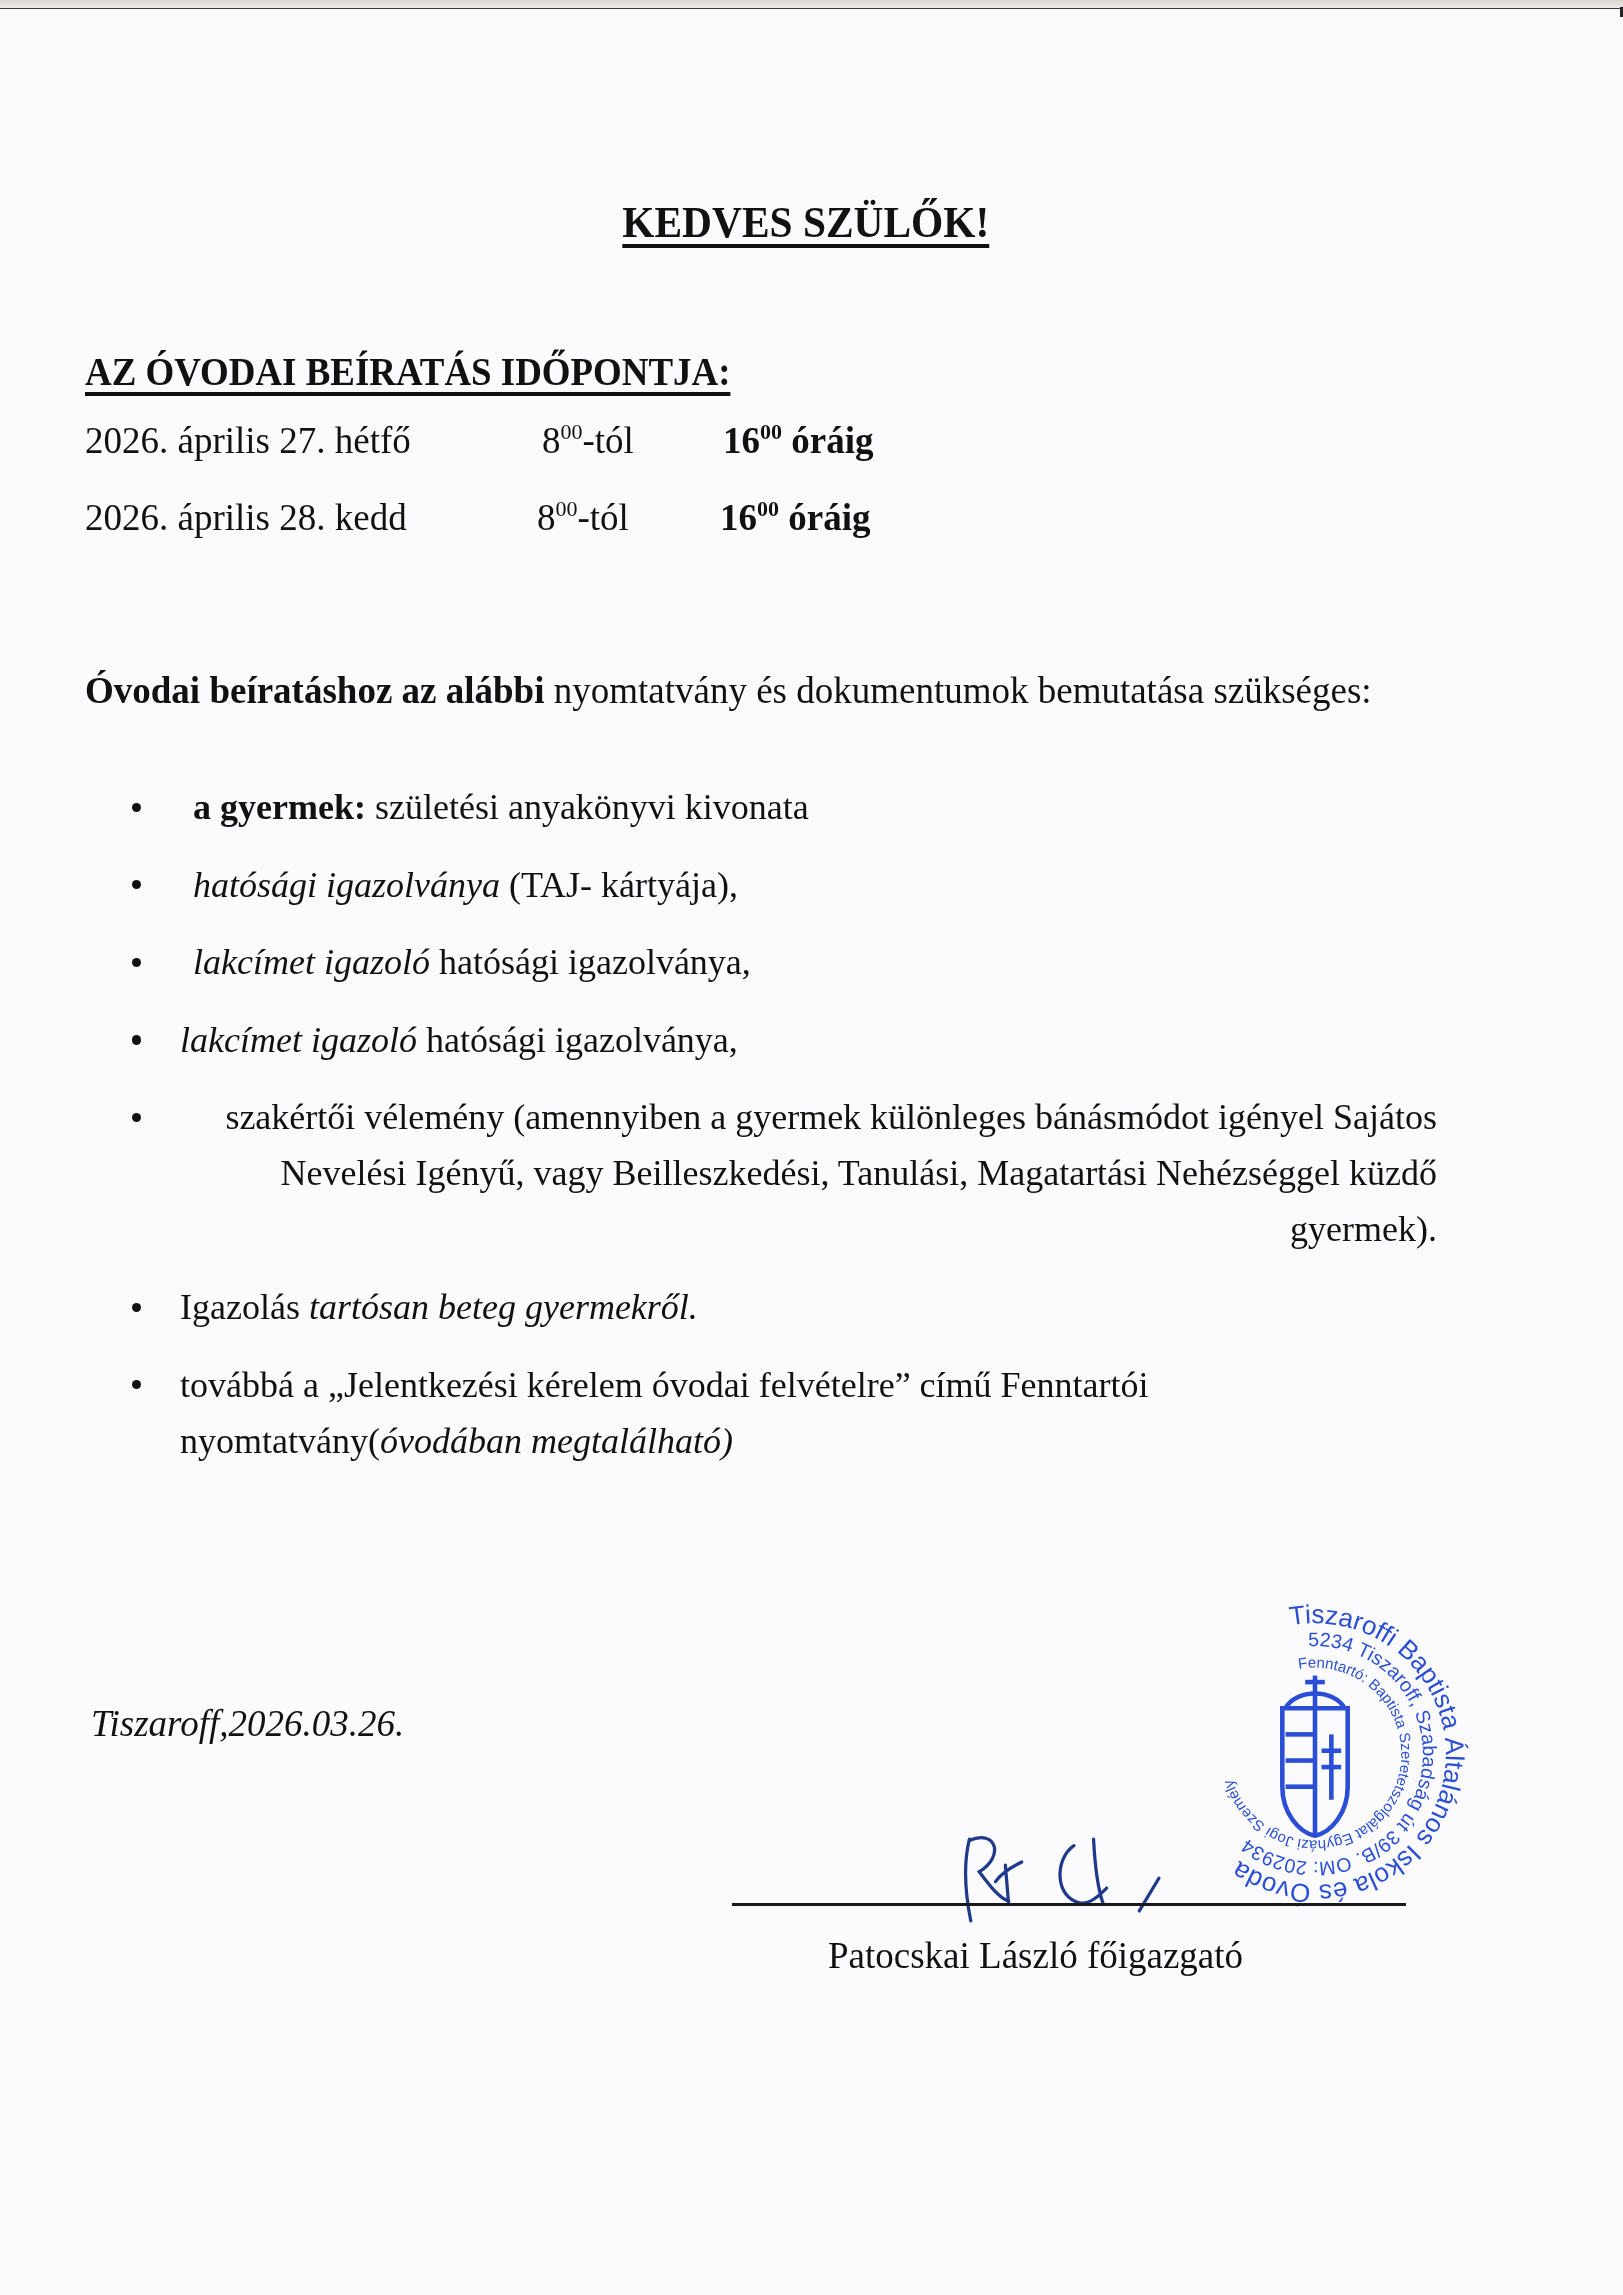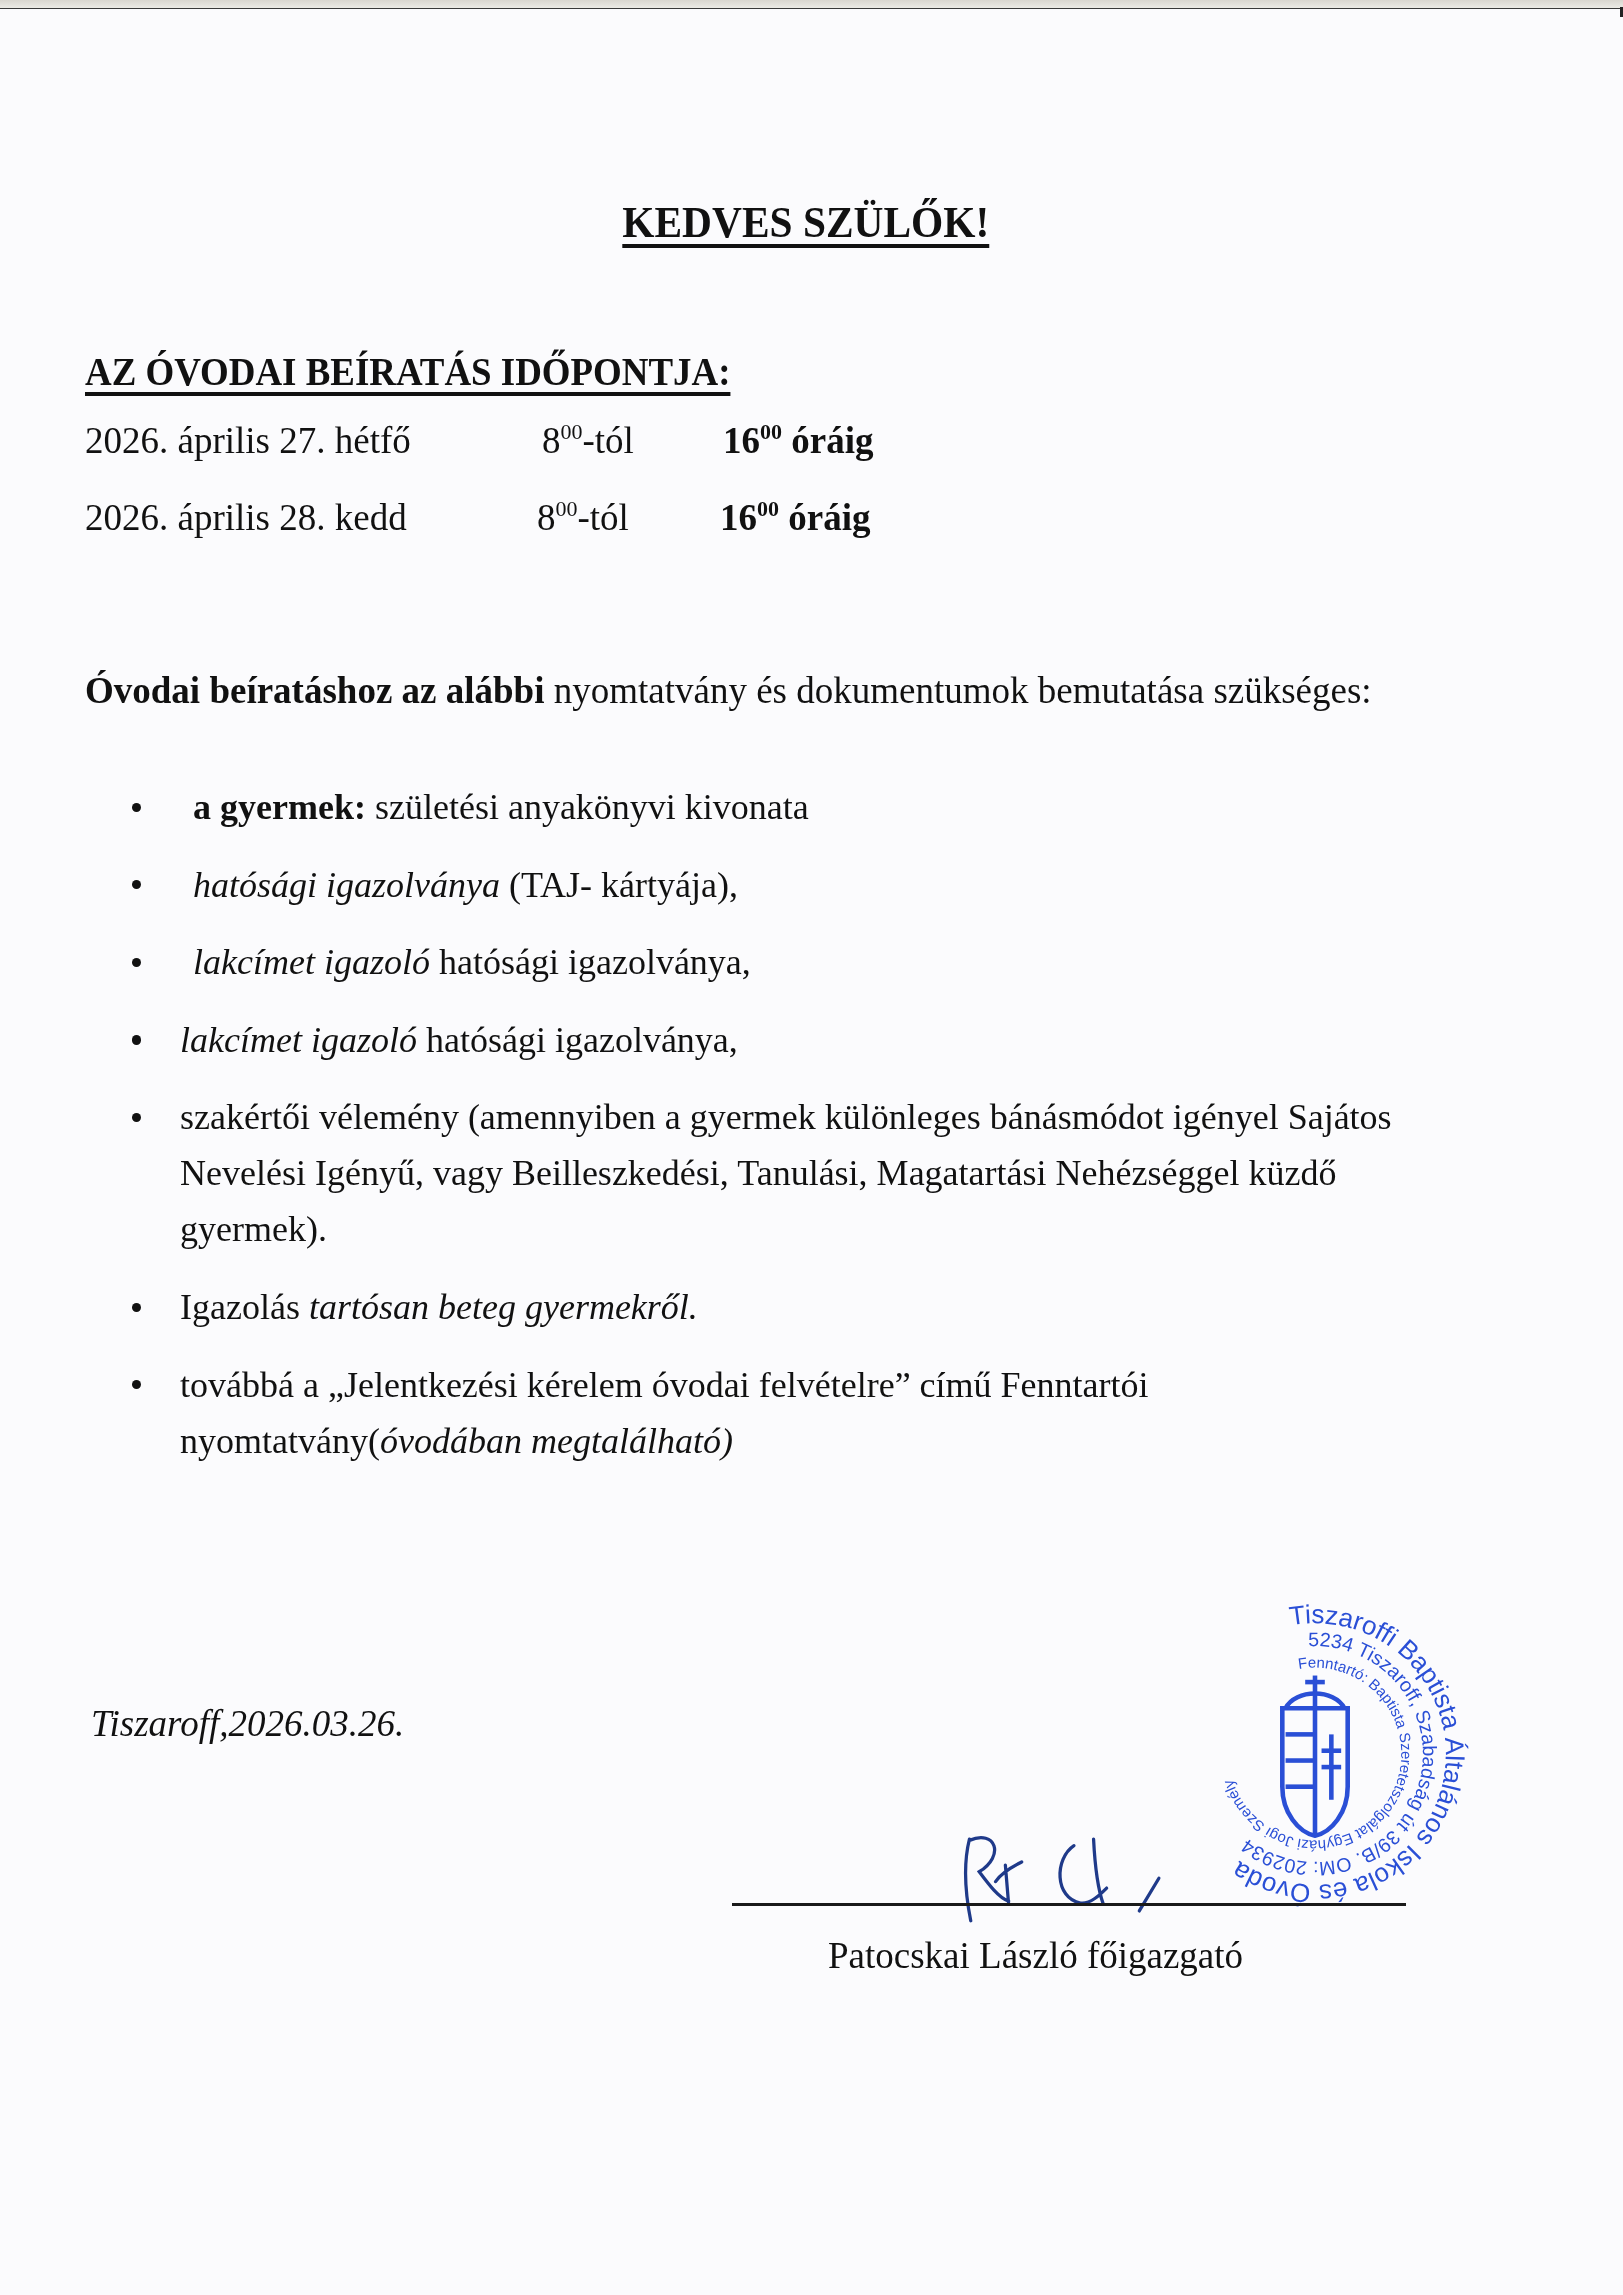--- a/index.html
+++ b/index.html
@@ -81,21 +81,21 @@
     <span class="text"><span class="i">hatósági igazolványa</span><span> (TAJ- kártyája),</span></span>
   </div>
   <div class="li" style="padding-left:69px;">
     <span class="dot"></span>
     <span class="text"><span class="i">lakcímet igazoló</span><span> hatósági igazolványa,</span></span>
   </div>
   <div class="li">
     <span class="dot"></span>
     <span class="text"><span class="i">lakcímet igazoló</span><span> hatósági igazolványa,</span></span>
   </div>
-  <div class="li tight" style="width:1257px;">
+  <div class="li tight" style="width:1257px;text-align:right;">
     <span class="dot"></span>
     <span class="text">szakértői vélemény (amennyiben a gyermek különleges bánásmódot igényel Sajátos Nevelési Igényű, vagy Beilleszkedési, Tanulási, Magatartási Nehézséggel küzdő gyermek).</span>
   </div>
   <div class="li">
     <span class="dot"></span>
     <span class="text"><span>Igazolás </span><span class="i">tartósan beteg gyermekről.</span></span>
   </div>
   <div class="li tight" style="width:1283px;">
     <span class="dot"></span>
     <span class="text"><span>továbbá a „Jelentkezési kérelem óvodai felvételre” című Fenntartói nyomtatvány(</span><span class="i">óvodában megtalálható)</span></span>

